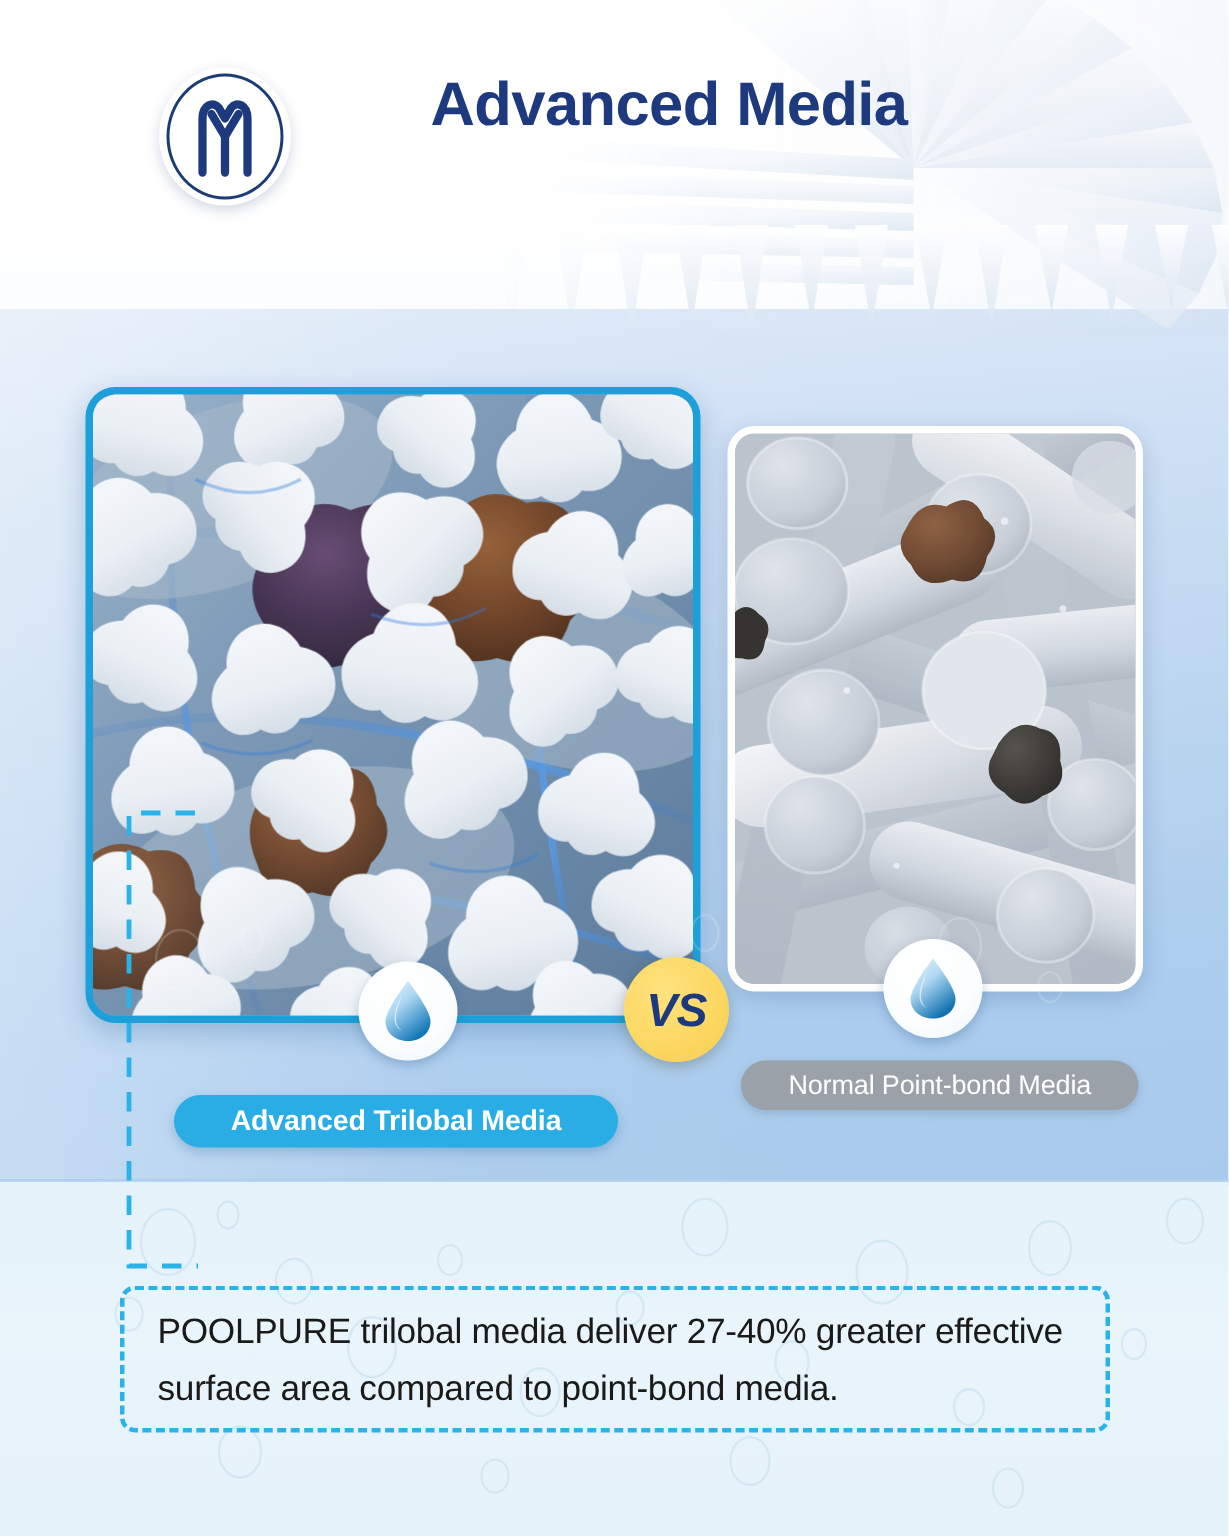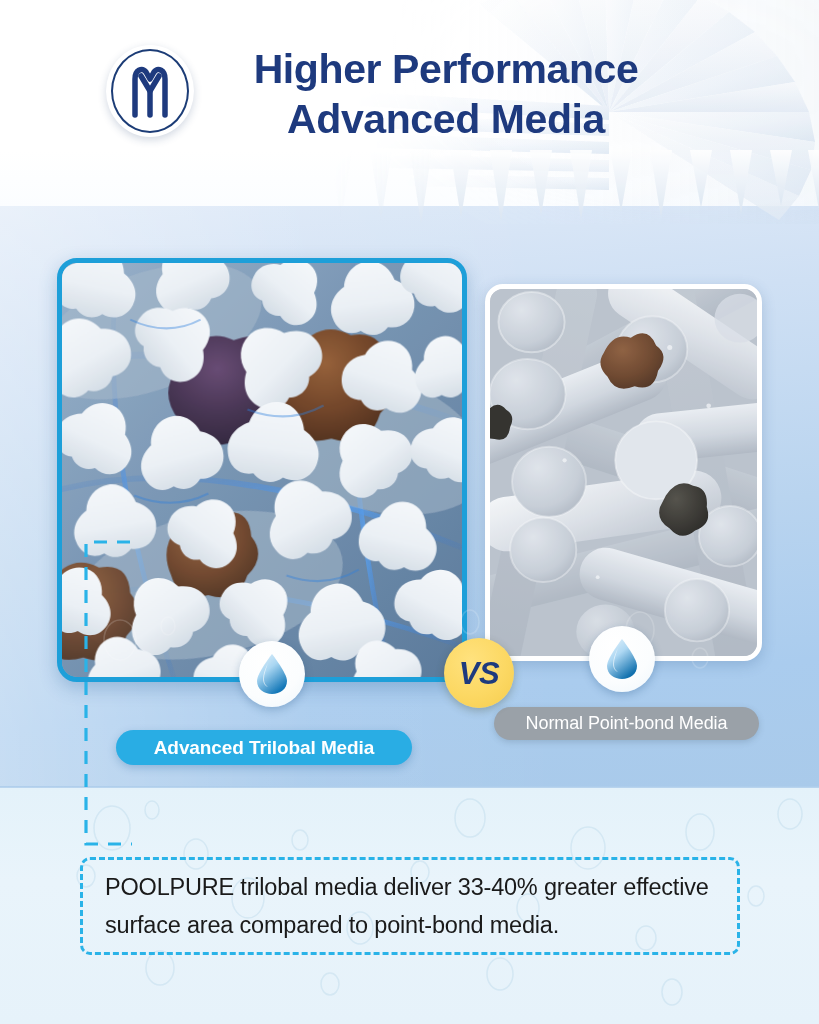--- a/index.html
+++ b/index.html
@@ -93,21 +93,21 @@
     box-shadow:0 6px 18px rgba(30,90,150,.28);
     background:#8ea6bd;
   }
   .panel-left .media, .panel-right .media{
     position:absolute; inset:0; width:100%; height:100%;
   }
   .panel-left .media svg, .panel-right .media svg{ width:100%; height:100%; display:block; }
 
   
   .vs-badge{
-    position:absolute; left:444px; top:432px; width:70px; height:70px;
+    position:absolute; left:416px; top:432px; width:70px; height:70px;
     background:radial-gradient(circle at 38% 32%,#ffe27e 0%,#fcd863 55%,#f5cc4e 100%);
     border-radius:50%;
     box-shadow:0 3px 9px rgba(60,70,40,.30);
     display:flex; align-items:center; justify-content:center;
     z-index:6;
   }
   .vs-badge span{
     color:#1e3a7e; font-size:31px; font-weight:bold; font-style:italic;
     letter-spacing:-0.5px; line-height:1;
   }
@@ -283,21 +283,20 @@
           <g fill="none" stroke="#1e3a7e" stroke-width="5.5" stroke-linecap="round" stroke-linejoin="round">
             <path d="M7,52 L7,16 C7,7 14,4 18,9 L22,16 L26,9 C30,4 37,7 37,16 L37,52"></path>
             <path d="M13,13 L22,28 L31,13"></path>
             <path d="M22,28 L22,52"></path>
           </g>
         </svg>
       </div>
     </div>
 
     <div class="title-wrap">
-      <div class="title-line l1">Higher Performance</div>
       <div class="title-line l2">Advanced Media</div>
     </div>
 
   </div>
 
   <div class="compare">
 
     <div class="panel-right">
       <div class="media">
         <svg viewBox="0 0 277 377" preserveAspectRatio="xMidYMid slice">
@@ -572,15 +571,15 @@
         <ellipse cx="790" cy="26" rx="12" ry="15"></ellipse>
         <ellipse cx="160" cy="180" rx="14" ry="17"></ellipse>
         <ellipse cx="330" cy="196" rx="9" ry="11"></ellipse>
         <ellipse cx="500" cy="186" rx="13" ry="16"></ellipse>
         <ellipse cx="672" cy="204" rx="10" ry="13"></ellipse>
       </g>
     </svg>
   </div>
 
   <div class="callout"></div>
-  <div class="callout-text">POOLPURE trilobal media deliver 33-40% greater effective surface area compared to point-bond media.</div>
+  <div class="callout-text">POOLPURE trilobal media deliver 27-40% greater effective surface area compared to point-bond media.</div>
 
 </div>
 
 </body></html>

